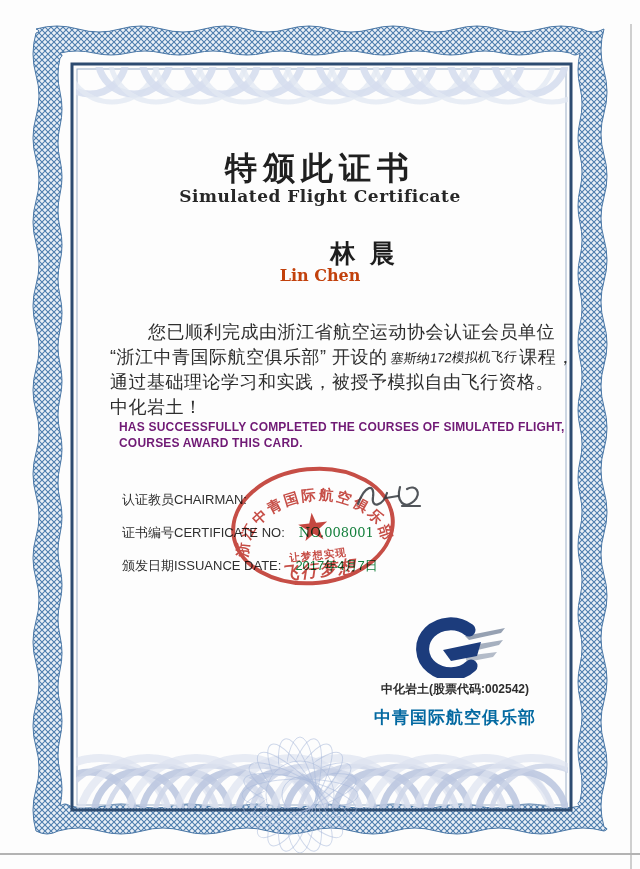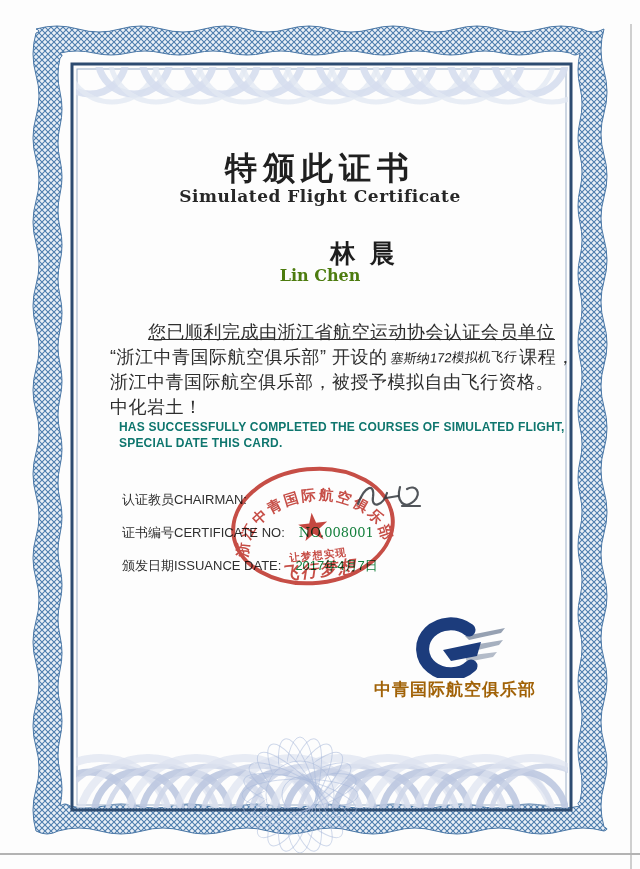--- a/index.html
+++ b/index.html
@@ -8,41 +8,41 @@
   svg{display:block;}
   #deco{position:absolute;left:0;top:0;z-index:0;}
   .content{position:absolute;z-index:2;}
   .center{left:0;width:640px;text-align:center;}
   .title-cn{top:147px;font-size:32px;font-weight:bold;letter-spacing:6px;color:#1f1f1f;
             font-family:"DejaVu Serif","Liberation Serif",serif;}
   .title-en{top:186px;font-size:17px;font-weight:bold;letter-spacing:.5px;color:#272727;
             font-family:"DejaVu Serif","Liberation Serif",serif;text-align:center;}
   .name-cn{top:237px;font-size:25px;font-weight:bold;letter-spacing:3px;color:#1d1d1d;
            font-family:"DejaVu Serif","Liberation Serif",serif;padding-left:44px;}
-  .name-en{top:266px;font-size:16px;font-weight:bold;color:#4d7c0f;
+  .name-en{top:266px;font-size:16px;font-weight:bold;color:#c2410c;
            font-family:"DejaVu Serif","Liberation Serif",serif;}
   .body-cn{left:110px;top:320px;width:426px;color:#2e2e2e;font-size:18px;}
   .body-cn .bline{height:25px;line-height:25px;white-space:nowrap;letter-spacing:.5px;}
-  .body-cn .indent{padding-left:38px;text-decoration:underline;}
+  .body-cn .indent{padding-left:38px;}
   .handwrite{display:inline-block;font-size:13px;transform:skewX(-8deg) rotate(-1deg);
              letter-spacing:0;color:#1a1a1a;margin:0 3px;vertical-align:1px;}
-  .body-en{left:119px;top:420px;width:424px;color:#0f766e;font-size:12px;font-weight:bold;
+  .body-en{left:119px;top:420px;width:424px;color:#701a75;font-size:12px;font-weight:bold;
            letter-spacing:.2px;}
   .body-en .eline{height:15.5px;line-height:15.5px;white-space:nowrap;}
   .fields{left:122px;top:483px;width:360px;color:#2f2f2f;font-size:13px;}
   .frow{height:33px;line-height:33px;white-space:nowrap;}
   .fval{margin-left:14px;color:#15803d;}
   .fval.serif{font-family:"DejaVu Serif","Liberation Serif",serif;}
   .stamp{left:227px;top:462px;z-index:3;transform:rotate(-6deg);opacity:.9;
          mix-blend-mode:multiply;}
   .signature{left:352px;top:476px;z-index:4;}
   .footer{left:348px;top:616px;width:214px;text-align:center;}
   .footer .logo{margin:0 auto;}
   .company-small{margin-top:3px;font-size:12px;font-weight:bold;color:#2c2c2c;}
-  .club-name{margin-top:0;font-size:17px;font-weight:bold;letter-spacing:1px;color:#a16207;}
+  .club-name{margin-top:8px;font-size:17px;font-weight:bold;letter-spacing:1px;color:#0369a1;}
   .edge-right{left:630px;top:24px;width:2px;height:845px;background:#cfcfcf;z-index:1;}
   .edge-bottom{left:0;top:853px;width:640px;height:2px;background:#b3b3b3;z-index:1;}
 </style>
 </head>
 <body>
 
 <div class="page">
 
   <svg id="deco" width="640" height="869">
     <defs>
@@ -134,27 +134,27 @@
 
   <div class="content center title-cn">特颁此证书</div>
   <div class="content center title-en">Simulated Flight Certificate</div>
 
   <div class="content center name-cn">林  晨</div>
   <div class="content center name-en">Lin Chen</div>
 
   <div class="content body-cn">
     <div class="bline indent">您已顺利完成由浙江省航空运动协会认证会员单位</div>
     <div class="bline"><span>“浙江中青国际航空俱乐部” 开设的</span><span class="handwrite">塞斯纳172模拟机飞行</span><span>课程，</span></div>
-    <div class="bline">浙江中青国际航空俱乐部，被授予模拟自由飞行资格。</div>
+    <div class="bline">通过基础理论学习和实践，被授予模拟自由飞行资格。</div>
     <div class="bline">中化岩土！</div>
   </div>
 
   <div class="content body-en">
     <div class="eline">HAS SUCCESSFULLY COMPLETED THE COURSES OF SIMULATED FLIGHT,</div>
-    <div class="eline">SPECIAL DATE THIS CARD.</div>
+    <div class="eline">COURSES AWARD THIS CARD.</div>
   </div>
 
   <div class="content fields">
     <div class="frow">
       <span>认证教员CHAIRMAN:</span>
     </div>
     <div class="frow">
       <span>证书编号CERTIFICATE NO:</span><span class="fval serif">NO.008001</span>
     </div>
     <div class="frow">
@@ -181,18 +181,19 @@
   </svg>
 
   <div class="content footer">
     <svg class="logo" width="104" height="62" viewBox="0 0 104 62">
       <path d="M62 20 L102 12 L98 17 L66 24 Z" fill="#96a1b2"></path>
       <path d="M64 30 L100 24 L96 29 L66 36 Z" fill="#a6b0bf"></path>
       <path d="M62 40 L94 36 L90 41 L64 46 Z" fill="#b4bcc9"></path>
       <path d="M66 14 A 28 25 0 1 0 68 50" fill="none" stroke="#1c3c7c" stroke-width="13" stroke-linecap="round"></path>
       <path d="M40 34 L78 26 L74 40 L48 45 Z" fill="#1c3c7c"></path>
     </svg>
+    <div class="company-small">中化岩土(股票代码:002542)</div>
     <div class="club-name">中青国际航空俱乐部</div>
   </div>
 
   <div class="content edge-right"></div>
   <div class="content edge-bottom"></div>
 </div>
 
 </body></html>

